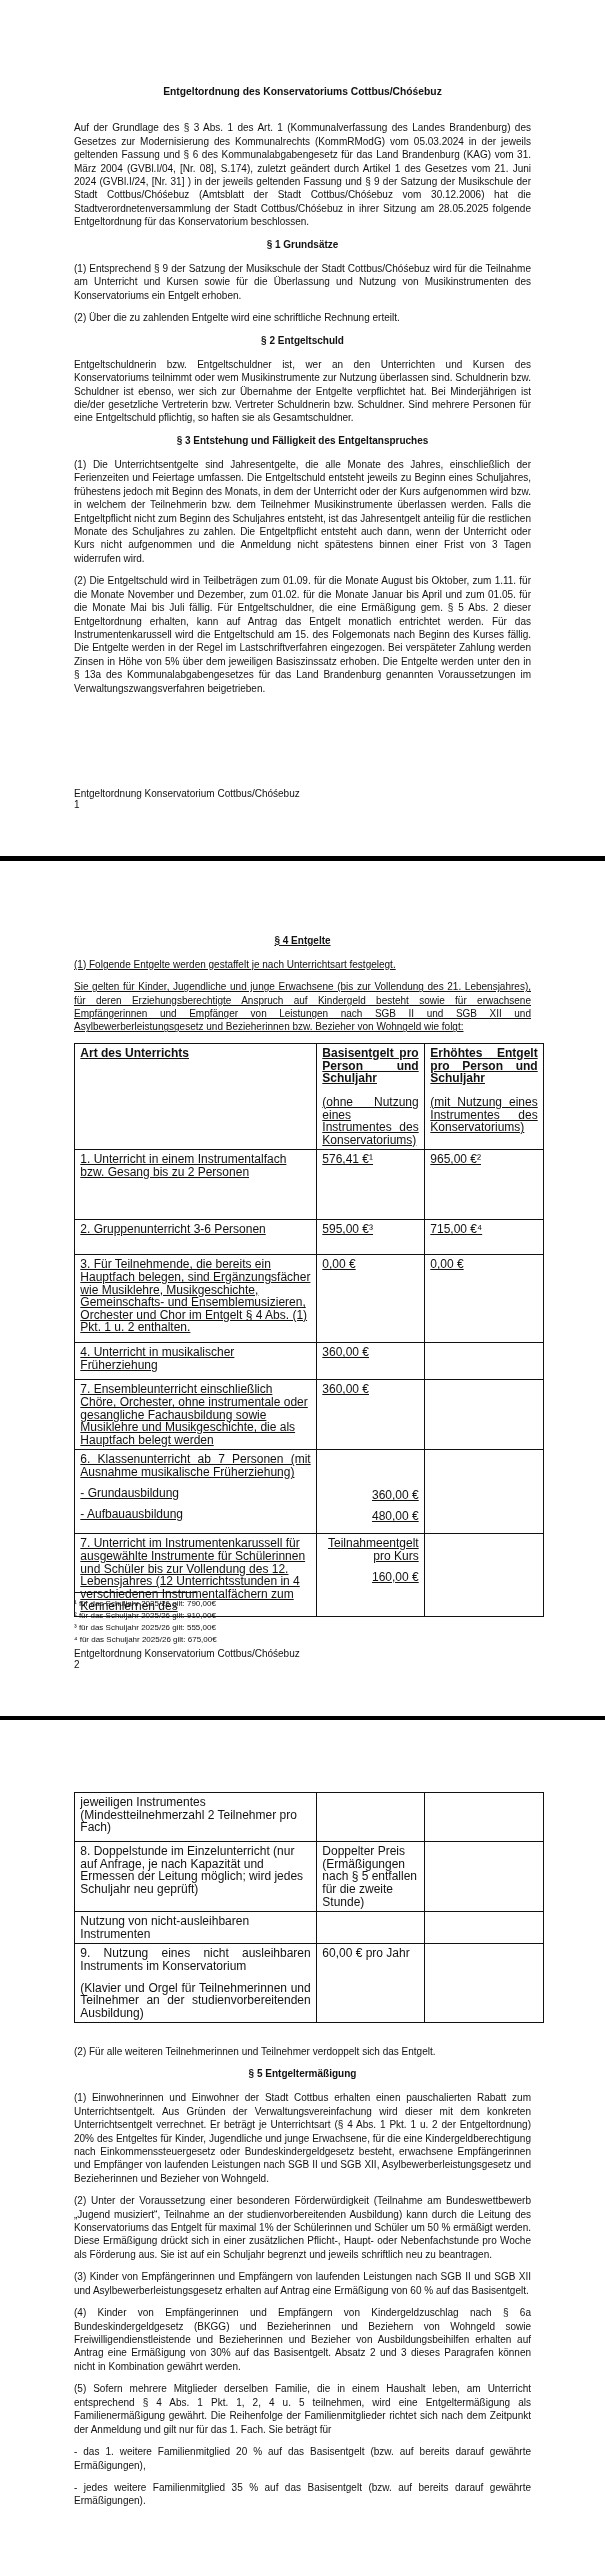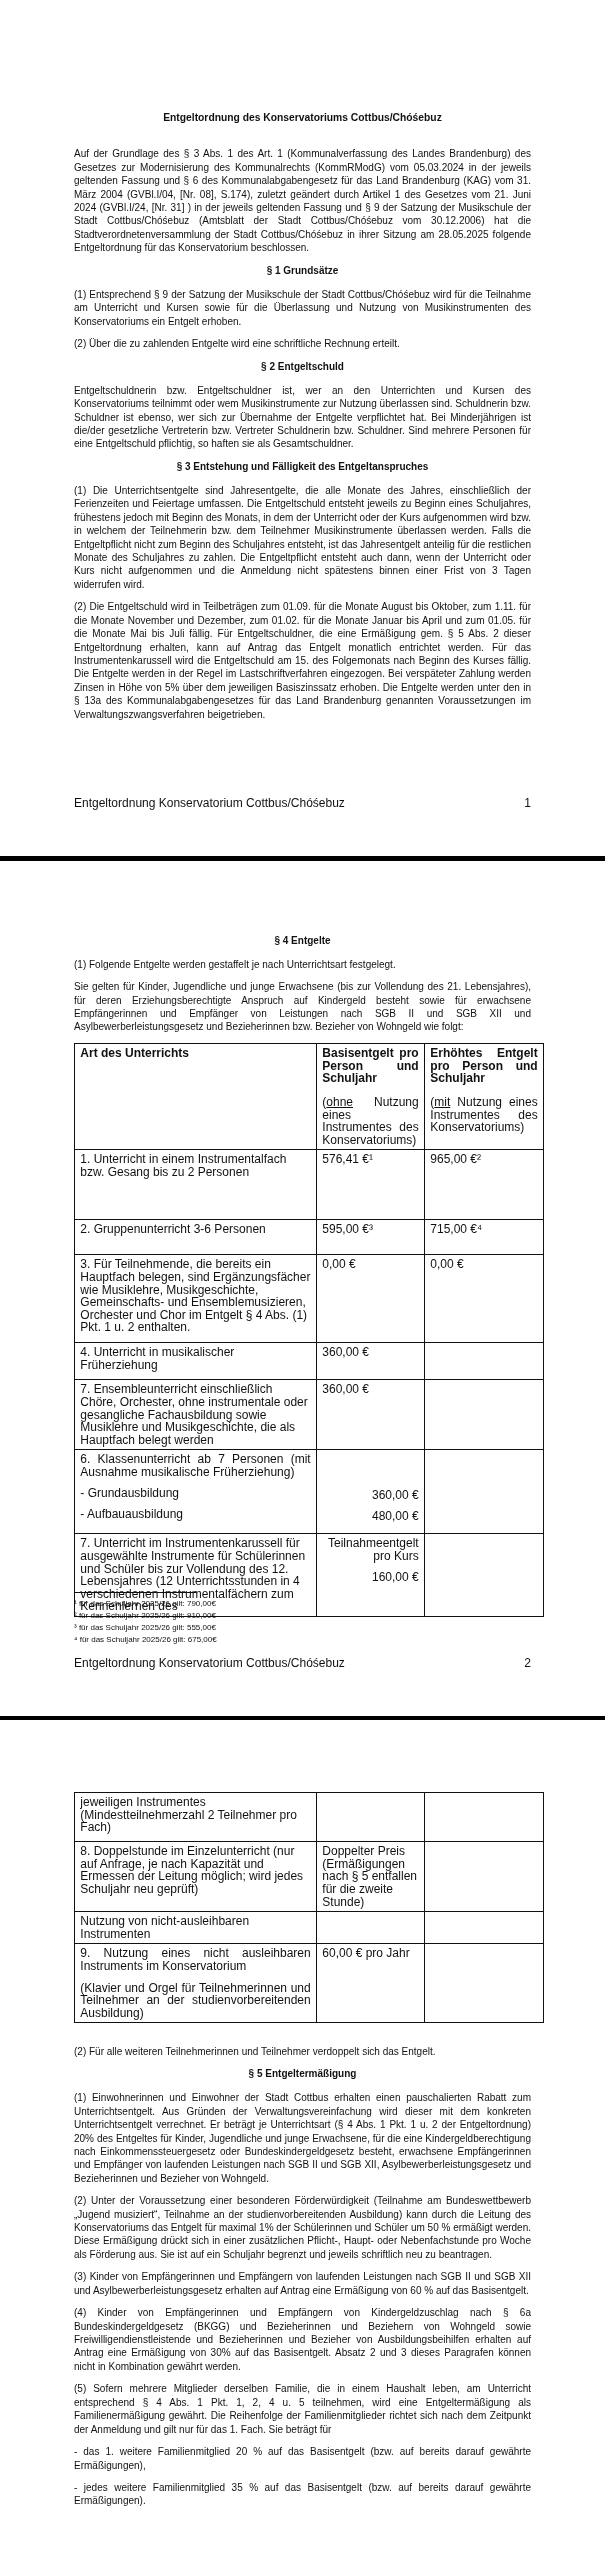--- a/index.html
+++ b/index.html
@@ -14,37 +14,37 @@
     position:relative;
     width:605px;
     background:#ffffff;
     overflow:hidden;
   }
   .page-1 { height:856px; }
   .page-2 { height:855px; }
   .page-3 { height:1088px;border-radius:27px; }
   .page-divider { height:4.6px; background:#000; width:605px; }
   .content { padding:0 74px; font-size:10px; line-height:13.4px; }
-  .p1-content { padding-top:111px; }
-  .p2-content { padding-top:73px; }
+  .p1-content { padding-top:85px; }
+  .p2-content { padding-top:73px;text-decoration:underline; }
   .p3-content { padding-top:72px; }
   .doc-title {
     text-align:center; font-weight:bold; font-size:10.3px;
     margin-bottom:23px;
   }
   .para { text-align:justify; margin-bottom:9.1px; }
   .heading {
     text-align:center; font-weight:bold;
     margin-bottom:10.7px;
   }
   .heading-first { margin-top:0; }
   .footer {
     position:absolute; left:74px; right:74px; bottom:46px;
     display:flex; justify-content:space-between;
-    font-size:12px; color:#111;
+    font-size:10px; color:#111;flex-direction:column;
   }
   
   table.fee-table {
     border-collapse:collapse; width:470px; table-layout:fixed;
     font-size:12px; line-height:12.6px;
     border:1.5px solid #111;
     margin-top:3px;
   }
   table.fee-table td, table.fee-table th {
     border:0.8px solid #111;

